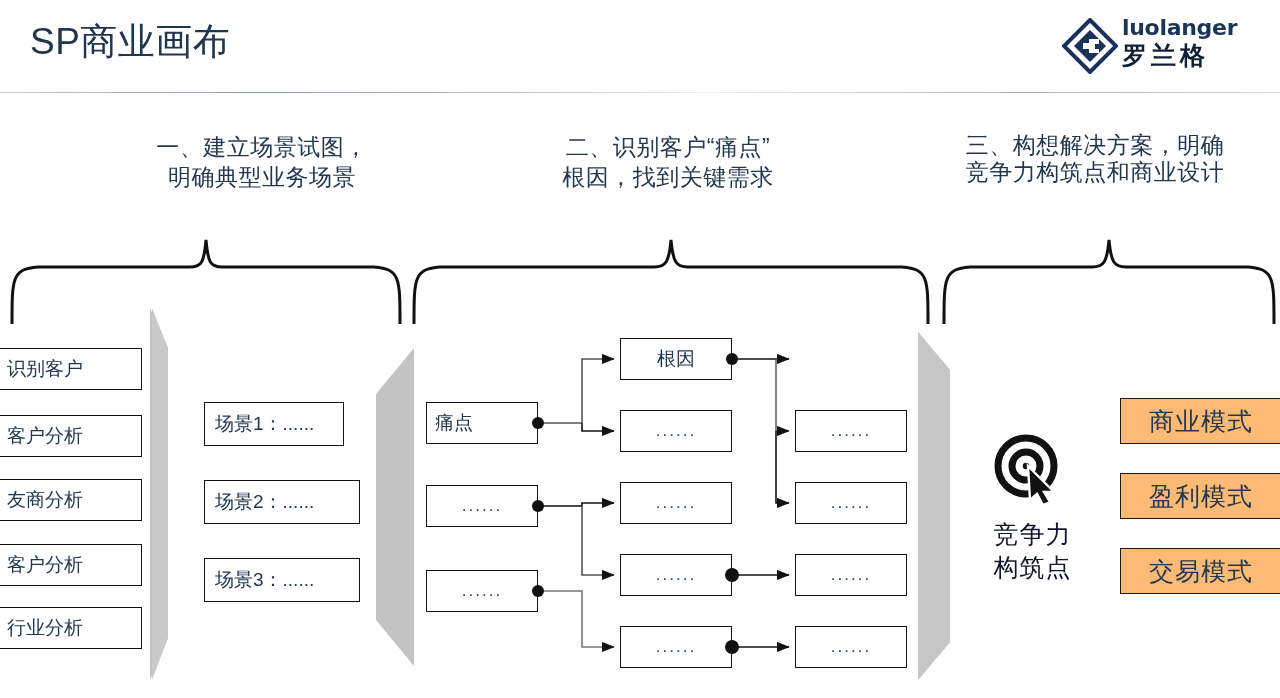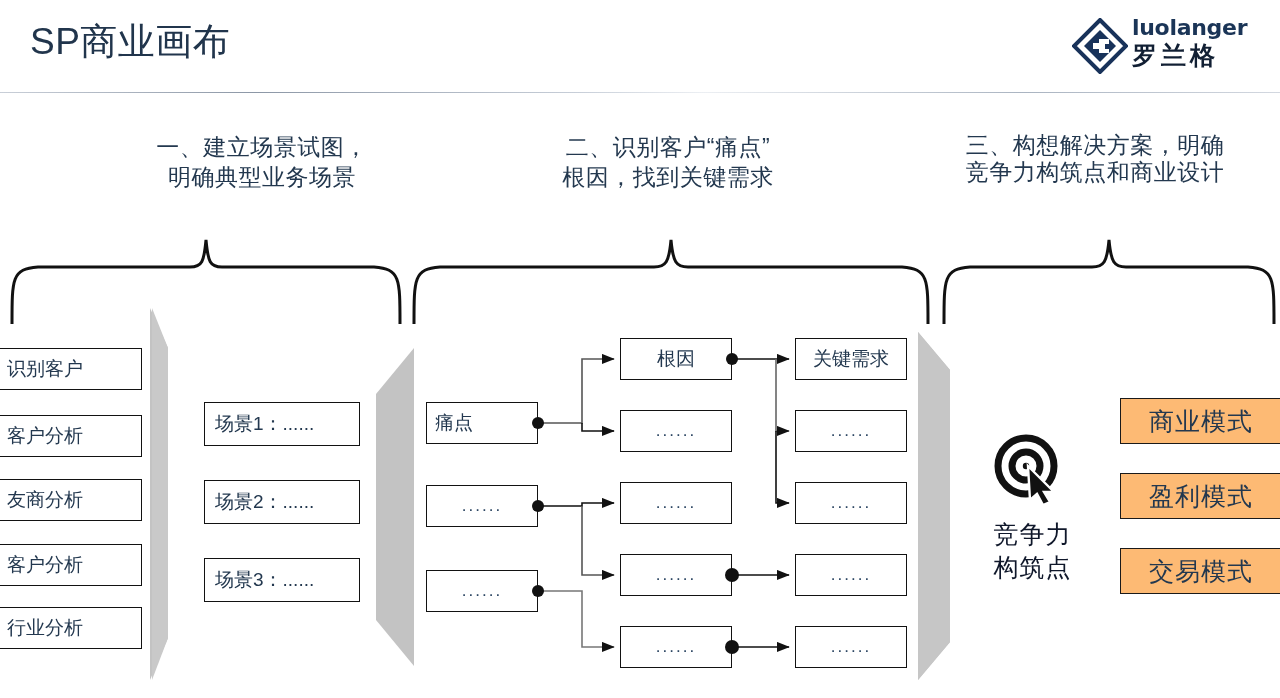--- a/index.html
+++ b/index.html
@@ -19,21 +19,21 @@
     position:absolute;left:30px;top:18px;
     font-size:37px;line-height:48px;
     color:#21354c;letter-spacing:0.5px;
     white-space:nowrap;
   }
   #header-rule{
     position:absolute;left:0;top:92px;width:1280px;height:1px;
     background:linear-gradient(to right,#c9cfd8 0%,#8c97a6 20%,#c7ced8 45%,#eceff3 55%,#aab4c1 80%,#d3d8e0 100%);
   }
   
-  #logo{position:absolute;right:12px;top:12px;width:198px;height:66px;}
+  #logo{position:absolute;right:22px;top:12px;width:198px;height:66px;}
   #logo-mark{position:absolute;left:2px;top:6px;width:56px;height:56px;}
   #logo-text{position:absolute;left:62px;top:4px;width:136px;}
   #logo-latin{
     font-size:22px;font-weight:bold;color:#1b3557;
     letter-spacing:-0.3px;line-height:24px;font-family:"DejaVu Sans",sans-serif;
   }
   #logo-cn{
     font-size:25px;font-weight:bold;color:#111f33;
     letter-spacing:4px;line-height:28px;margin-top:1px;
   }
@@ -185,21 +185,21 @@
   <div class="box insight-box left-pad" style="left:-2px;top:479px;width:144px;height:42px;">
     <span>友商分析</span>
   </div>
   <div class="box insight-box left-pad" style="left:-2px;top:544px;width:144px;height:42px;">
     <span>客户分析</span>
   </div>
   <div class="box insight-box left-pad" style="left:-2px;top:607px;width:144px;height:42px;">
     <span>行业分析</span>
   </div>
 
-  <div class="box scene-box" style="left:204px;top:402px;width:156px;height:44px;">
+  <div class="box scene-box" style="left:204px;top:402px;width:140px;height:44px;">
     <span>场景1：......</span>
   </div>
   <div class="box scene-box" style="left:204px;top:480px;width:156px;height:44px;">
     <span>场景2：......</span>
   </div>
   <div class="box scene-box" style="left:204px;top:558px;width:156px;height:44px;">
     <span>场景3：......</span>
   </div>
 
   <div class="box pain-box left-pad" style="left:426px;top:402px;width:112px;height:42px;">
@@ -221,23 +221,20 @@
   <div class="box cause-box center" style="left:620px;top:482px;width:112px;height:42px;">
     <span class="dots">......</span>
   </div>
   <div class="box cause-box center" style="left:620px;top:554px;width:112px;height:42px;">
     <span class="dots">......</span>
   </div>
   <div class="box cause-box center" style="left:620px;top:626px;width:112px;height:42px;">
     <span class="dots">......</span>
   </div>
 
-  <div class="box need-box center" style="left:795px;top:338px;width:112px;height:42px;">
-    <span class="label-strong">关键需求</span>
-  </div>
   <div class="box need-box center" style="left:795px;top:410px;width:112px;height:42px;">
     <span class="dots">......</span>
   </div>
   <div class="box need-box center" style="left:795px;top:482px;width:112px;height:42px;">
     <span class="dots">......</span>
   </div>
   <div class="box need-box center" style="left:795px;top:554px;width:112px;height:42px;">
     <span class="dots">......</span>
   </div>
   <div class="box need-box center" style="left:795px;top:626px;width:112px;height:42px;">

